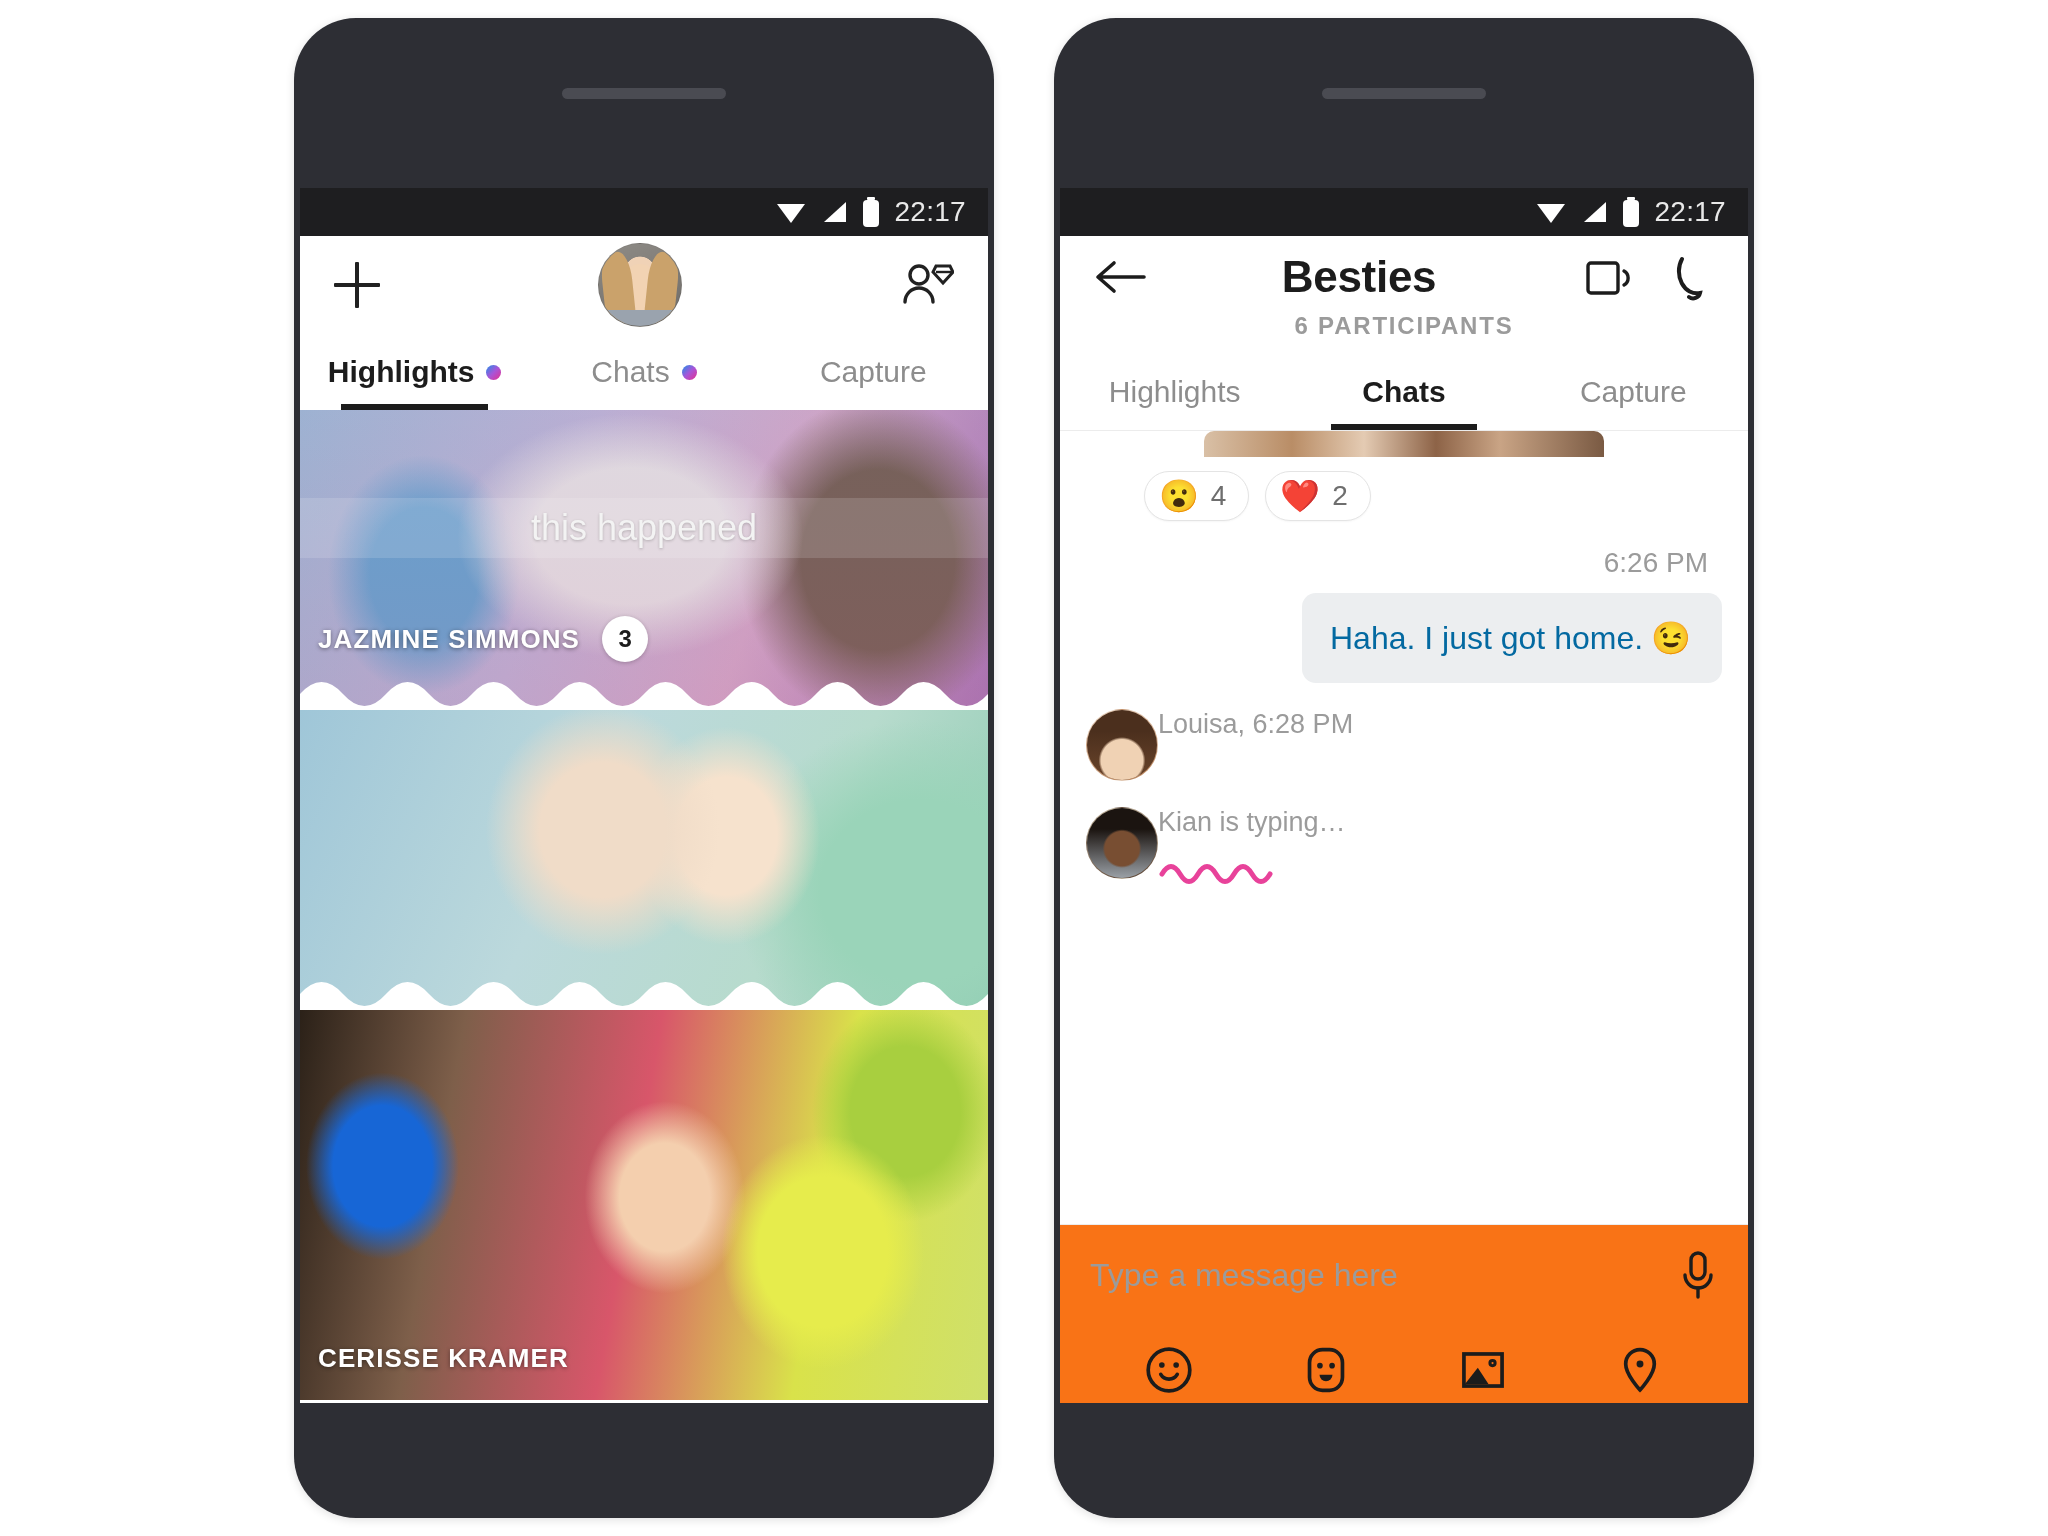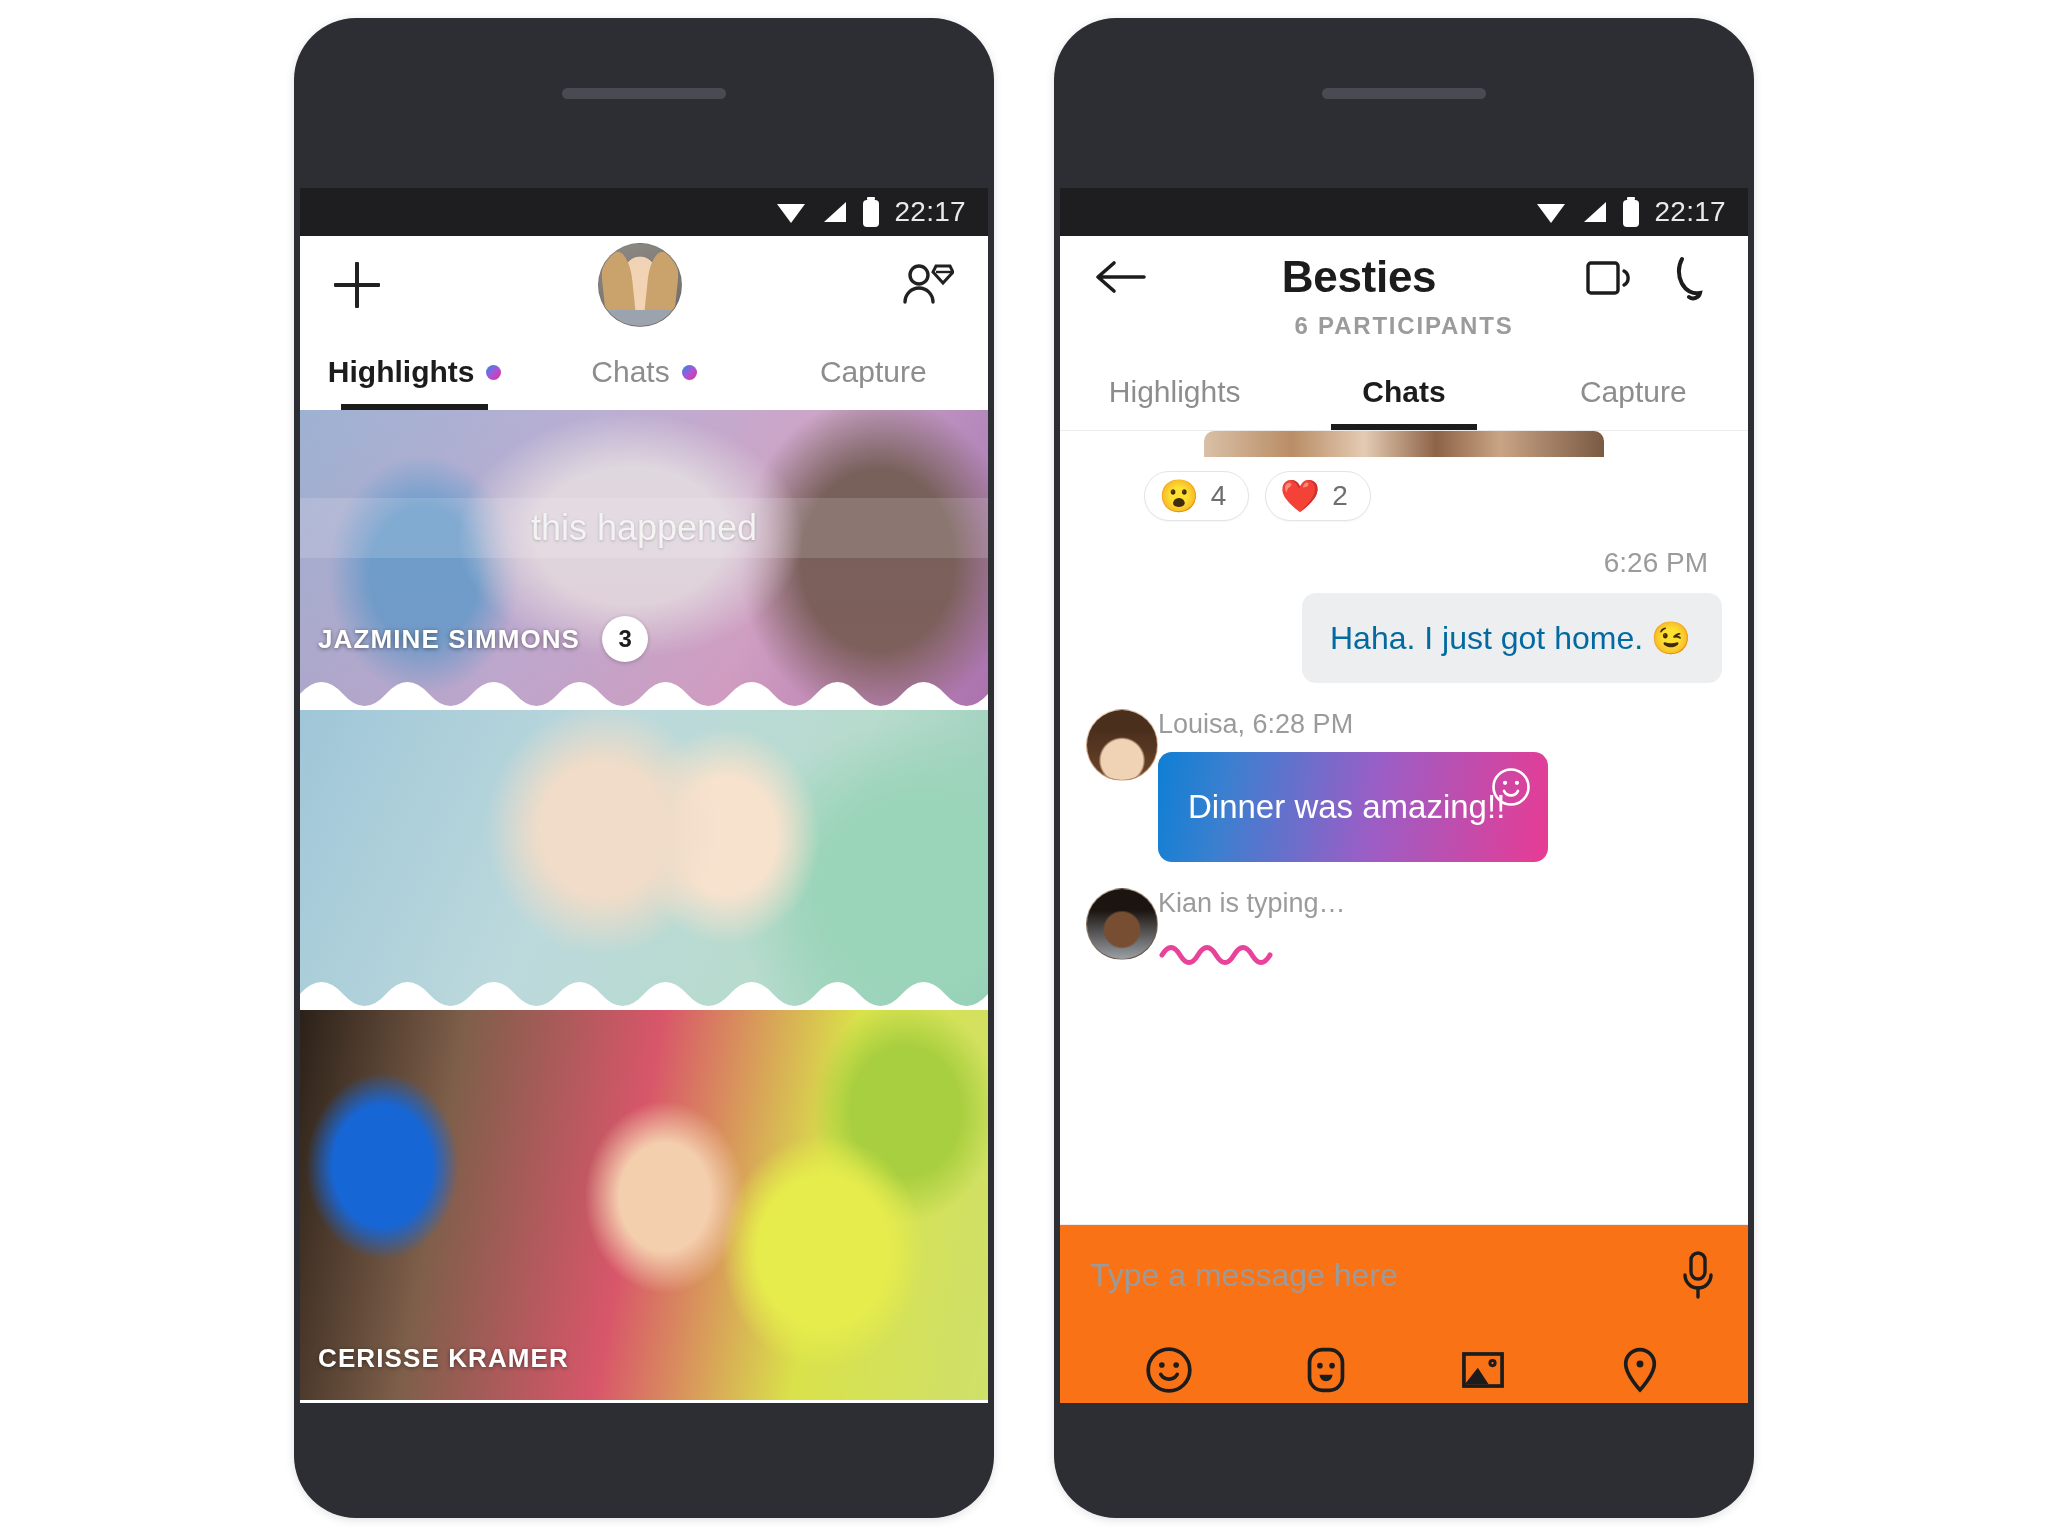--- a/index.html
+++ b/index.html
@@ -448,29 +448,20 @@
           <span>Haha. I just got home.</span>
           <span>😉</span>
         </div>
 
         <div class="msg-row">
           <div class="av av-louisa">
               <div class="hairx"></div>
             </div>
           <div class="msg-col">
             <div class="msg-meta">Louisa, 6:28 PM</div>
-            <div class="bubble bubble-louisa">
-              <span>Dinner was amazing!!</span>
-              <svg class="smiley-btn" viewBox="0 0 24 24">
-                <circle cx="12" cy="12" r="10" fill="none" stroke="#ffffff" stroke-width="1.5"></circle>
-                <circle cx="8.6" cy="9.6" r="1.2" fill="#ffffff"></circle>
-                  <circle cx="15.4" cy="9.6" r="1.2" fill="#ffffff"></circle>
-                <path d="M8 14.2 a4.4 4.4 0 0 0 8 0" fill="none" stroke="#ffffff" stroke-width="1.5" stroke-linecap="round"></path>
-              </svg>
-            </div>
           </div>
         </div>
 
 
         <div class="msg-row">
           <div class="av av-kian">
               <div class="hairx"></div>
             </div>
           <div class="msg-col">
             <div class="msg-meta">Kian is typing…</div>

